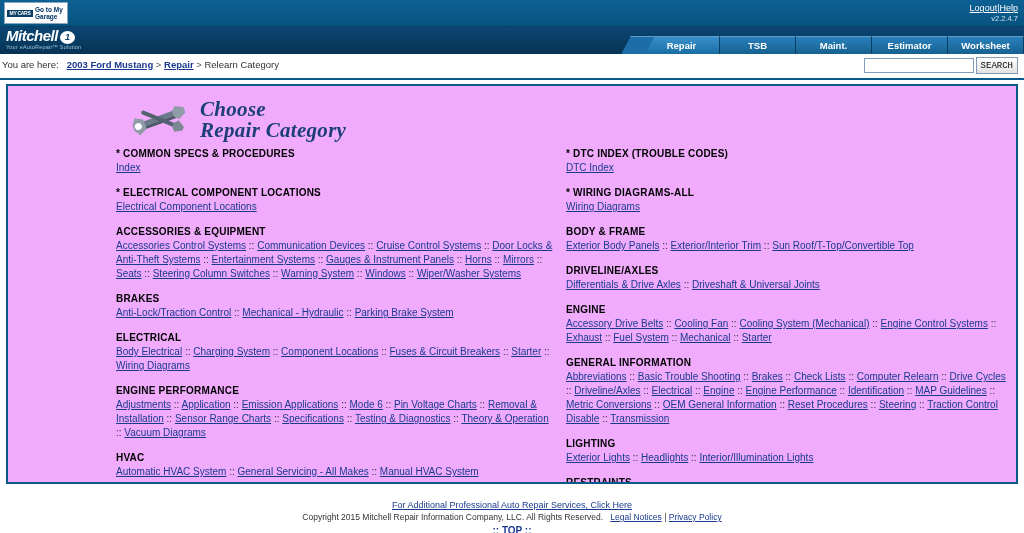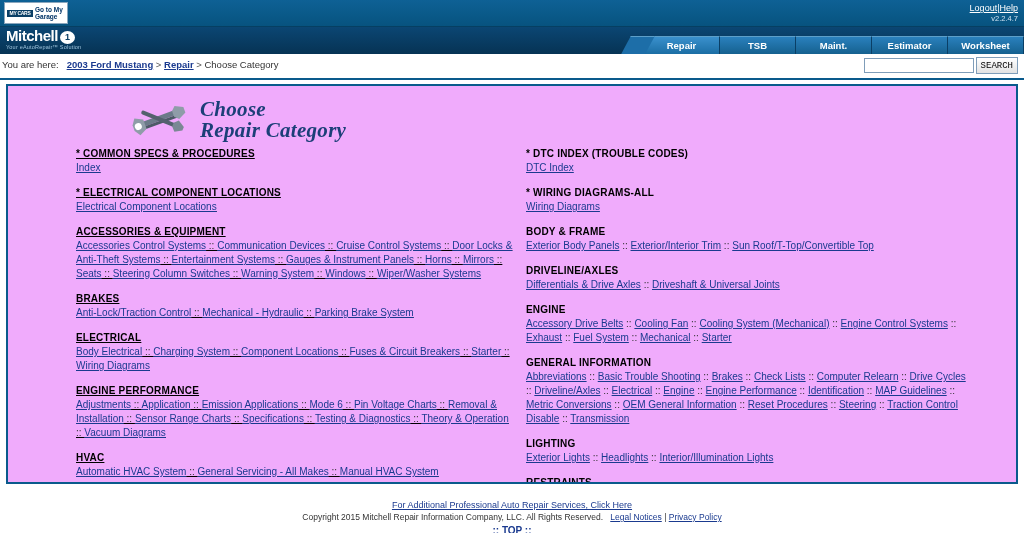--- a/index.html
+++ b/index.html
@@ -52,21 +52,21 @@
     position: relative;
     height: 27px;
     background: #0a3f66;
     background: linear-gradient(to bottom, #0b4673 0%, #063354 100%);
   }
   .mitchell-logo {
     position: absolute; left: 6px; top: 1px;
     color: #ffffff;
   }
   .mitchell-main {
-    font-size: 15px; font-weight: bold; 
+    font-size: 15px; font-weight: bold; font-style: italic;
     letter-spacing: -0.5px; line-height: 15px;
   }
   .mitchell-sub {
     font-size: 5.5px; color: #9fc4dd; line-height: 6px; letter-spacing: 0.2px;
   }
   .m1-dot {
     display: inline-block; width: 15px; height: 13px; border-radius: 50%;
     background: #ffffff; color: #0a3f66; font-size: 9px; font-weight: bold;
     text-align: center; line-height: 13px; margin-left: 2px; vertical-align: 1px;
   }
@@ -159,21 +159,21 @@
   }
 
   .cols {
     display: flex;
     padding: 0 0 0 0;
   }
   .col {
     width: 440px;
     padding-left: 0;
   }
-  .col.left { margin-left: 68px; text-decoration: underline; }
+  .col.left { margin-left: 108px; }
   .col.right { margin-left: 10px; }
 
   .group { margin-bottom: 12px; }
   .group-title {
     font-size: 10px; font-weight: bold; color: #000;
     letter-spacing: 0.2px;
     margin-bottom: 2px;
     text-transform: uppercase;
   }
   .group-links {
@@ -233,21 +233,21 @@
   </div>
 </div>
 
 <div class="crumbbar">
   <span>
     <span>You are here:</span>
     &nbsp;&nbsp;<a href="#">2003 Ford Mustang</a>
     <span class="crumb-sep">&gt;</span>
     <a href="#">Repair</a>
     <span class="crumb-sep">&gt;</span>
-    <span>Choose Category</span>
+    <span>Relearn Category</span>
   </span>
   <div class="searchbox">
     <input type="text" placeholder="" style="">
     <button>SEARCH</button>
   </div>
 </div>
 
 <div class="page">
   <div class="panel">
 

